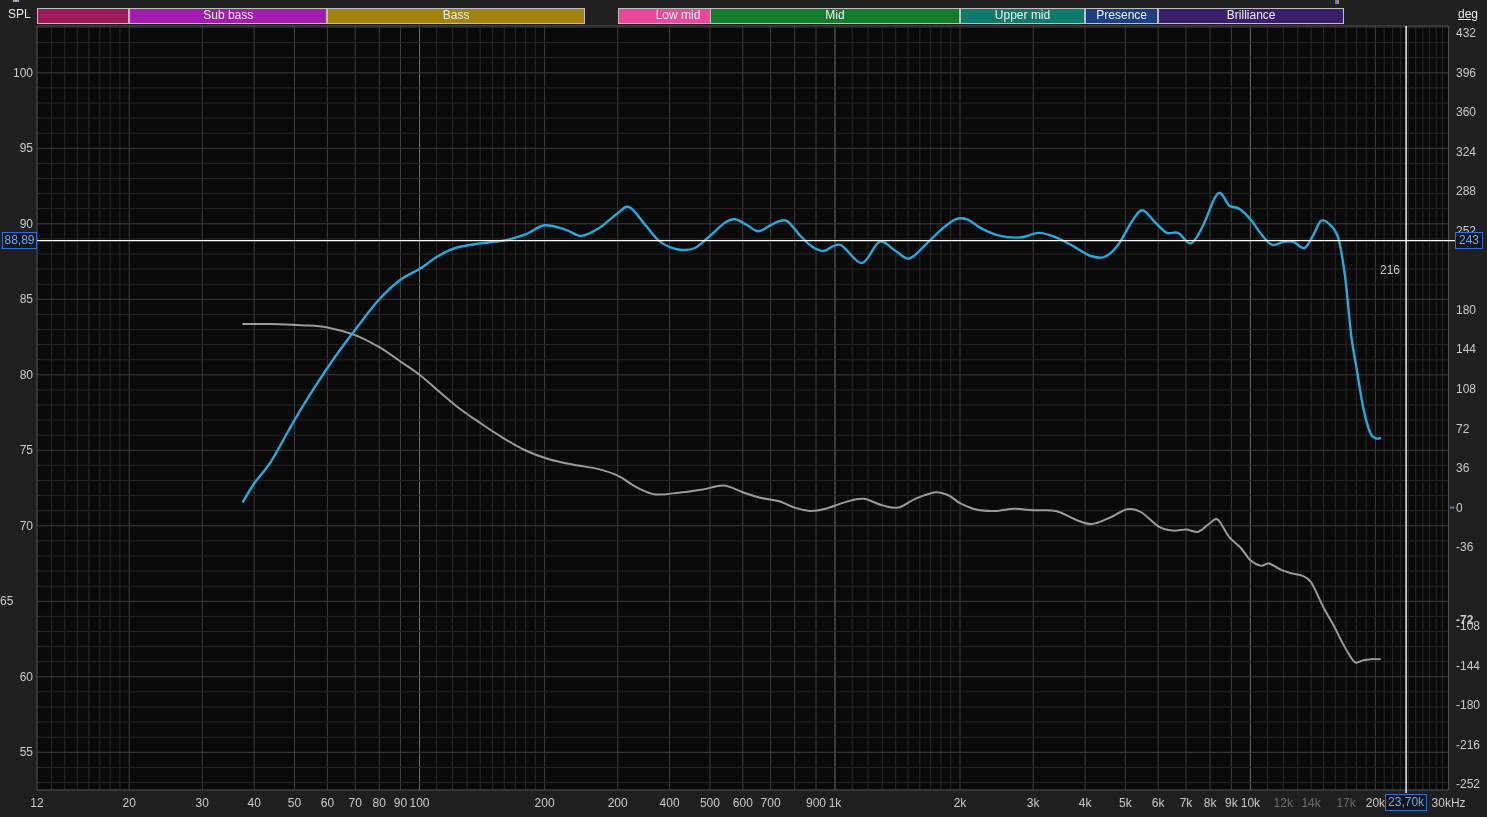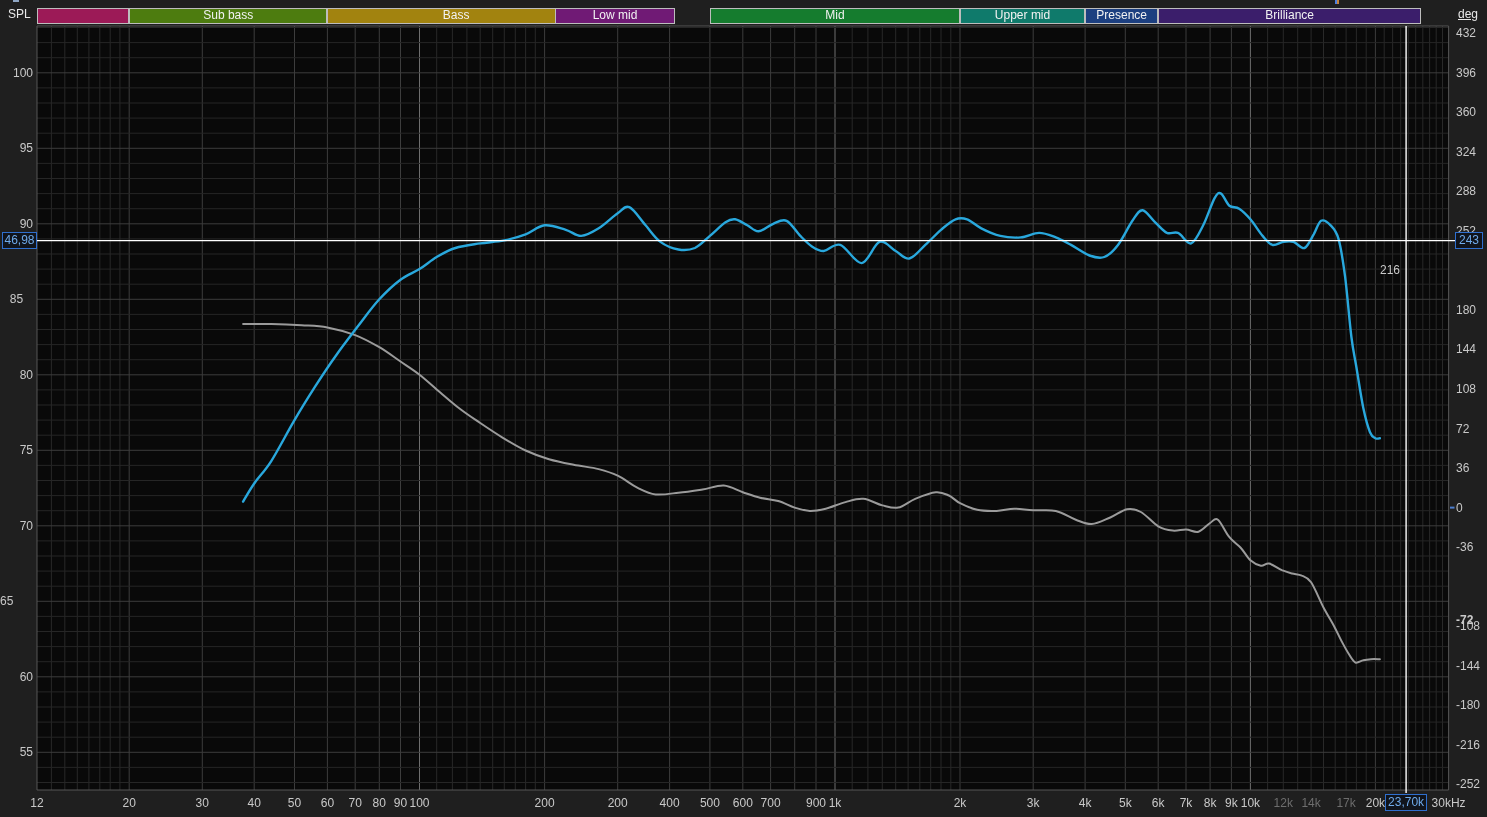--- a/index.html
+++ b/index.html
@@ -18,27 +18,27 @@
 </style>
 </head>
 <body>
 
 <div id="stage">
   <div class="corner-label" style="left:8px;top:7px;">SPL</div>
   <div class="corner-label" style="left:1458px;top:7px;text-decoration:underline;">deg</div>
 
   <div id="bands">
       <div class="band" style="left: 37px; width: 92.2px; background: rgb(156, 26, 87);"></div>
-      <div class="band" style="left: 129.2px; width: 198.2px; background: #4d7c0f;">Sub bass</div>
+      <div class="band" style="left: 129.2px; width: 198.2px; background: #a21caf;">Sub bass</div>
       <div class="band" style="left: 327.4px; width: 257.5px; background: rgb(162, 131, 15);">Bass</div>
-      <div class="band" style="left: 555px; width: 120px; background: #701a75;">Low mid</div>
+      <div class="band" style="left: 618px; width: 120px; background: #ec4899;">Low mid</div>
       <div class="band" style="left: 709.9px; width: 250.1px; background: rgb(21, 124, 46);">Mid</div>
       <div class="band" style="left: 960px; width: 125.1px; background: rgb(15, 122, 107);">Upper mid</div>
       <div class="band" style="left: 1085.1px; width: 73.2px; background: rgb(28, 63, 128);">Presence</div>
-      <div class="band" style="left: 1158.2px; width: 263px; background: rgb(59, 30, 107);">Brilliance</div>
+      <div class="band" style="left: 1158.2px; width: 186px; background: rgb(59, 30, 107);">Brilliance</div>
     </div>
 
   <svg id="plot" width="1487" height="817" viewBox="0 0 1487 817">
       <rect x="37" y="26" width="1411.6" height="764" fill="#090909"></rect>
       <line x1="51.4" y1="26.0" x2="51.4" y2="790.0" stroke="#292929" stroke-width="1"></line>
       <line x1="64.8" y1="26.0" x2="64.8" y2="790.0" stroke="#292929" stroke-width="1"></line>
       <line x1="77.3" y1="26.0" x2="77.3" y2="790.0" stroke="#292929" stroke-width="1"></line>
       <line x1="88.9" y1="26.0" x2="88.9" y2="790.0" stroke="#292929" stroke-width="1"></line>
       <line x1="99.8" y1="26.0" x2="99.8" y2="790.0" stroke="#292929" stroke-width="1"></line>
       <line x1="110.2" y1="26.0" x2="110.2" y2="790.0" stroke="#292929" stroke-width="1"></line>
@@ -166,21 +166,21 @@
       <path d="M243.1 324.1C247.8 324.1 261.7 323.9 271.4 324.1C281.2 324.3 292.2 324.7 301.6 325.2C310.9 325.8 318.4 325.8 327.4 327.4C336.3 329.1 346.5 331.8 355.2 335.1C363.8 338.4 371.7 342.8 379.3 347.2C386.8 351.6 393.8 356.9 400.5 361.5C407.2 366.1 413.0 369.5 419.5 374.7C426.1 379.8 433.3 386.6 440.0 392.2C446.7 397.9 453.1 403.6 459.8 408.7C466.5 413.8 473.2 418.2 480.2 423.0C487.3 427.8 494.5 432.7 502.1 437.3C509.6 441.9 517.8 446.8 525.6 450.5C533.4 454.1 541.0 456.9 549.0 459.2C557.1 461.6 565.4 463.1 573.7 464.7C582.0 466.4 591.4 467.3 598.7 469.1C606.1 471.0 611.3 472.6 617.7 475.7C624.2 478.8 631.3 484.7 637.7 487.8C644.0 490.9 648.8 493.6 655.6 494.4C662.4 495.2 670.6 493.6 678.4 492.7C686.3 491.9 695.0 490.6 702.5 489.5C710.1 488.3 717.1 485.2 723.8 485.6C730.5 486.1 736.8 490.2 742.8 492.2C748.8 494.2 754.1 496.2 760.0 497.7C765.9 499.2 772.4 499.3 778.2 501.0C784.0 502.6 789.4 505.9 794.7 507.6C800.0 509.2 804.7 510.7 809.8 510.9C815.0 511.1 819.8 510.1 825.7 508.7C831.6 507.2 839.2 503.7 845.5 502.1C851.7 500.4 857.2 498.2 863.3 498.8C869.4 499.3 876.5 503.9 882.3 505.4C888.1 506.8 892.7 508.7 898.2 507.6C903.7 506.5 908.9 501.4 915.2 498.8C921.5 496.2 930.3 492.7 935.9 492.2C941.5 491.7 944.8 493.7 948.9 495.5C952.9 497.3 955.3 500.8 960.0 503.2C964.7 505.6 971.1 508.5 977.2 509.8C983.3 511.1 990.5 511.1 996.6 510.9C1002.8 510.7 1008.1 508.8 1014.2 508.7C1020.3 508.6 1026.2 510.0 1033.2 510.3C1040.1 510.7 1048.6 509.3 1055.8 510.9C1062.9 512.4 1069.8 517.5 1075.8 519.7C1081.8 521.9 1086.0 524.4 1091.7 524.1C1097.5 523.7 1104.4 519.9 1110.3 517.5C1116.2 515.0 1122.0 510.1 1127.1 509.2C1132.2 508.3 1135.7 509.1 1140.9 512.0C1146.1 514.8 1152.9 523.1 1158.2 526.3C1163.5 529.4 1168.0 530.1 1172.7 530.6C1177.3 531.2 1181.7 529.4 1186.0 529.5C1190.3 529.7 1194.5 532.8 1198.5 531.7C1202.5 530.6 1206.9 525.0 1210.1 523.0C1213.4 520.9 1214.7 517.3 1217.9 519.7C1221.1 522.0 1225.5 532.5 1229.4 537.2C1233.2 542.0 1237.6 544.4 1241.1 548.2C1244.6 552.1 1247.1 557.4 1250.4 560.3C1253.7 563.2 1257.8 565.2 1260.9 565.8C1264.0 566.3 1265.7 562.9 1269.2 563.6C1272.7 564.3 1278.0 568.5 1281.8 570.2C1285.6 571.8 1288.7 572.6 1292.1 573.5C1295.4 574.4 1298.7 574.2 1301.8 575.7C1305.0 577.1 1307.5 577.0 1311.1 582.3C1314.7 587.6 1319.7 600.2 1323.5 607.5C1327.4 614.9 1331.0 620.5 1334.1 626.2C1337.1 631.9 1339.3 636.8 1341.8 641.6C1344.4 646.4 1347.0 651.3 1349.3 654.8C1351.5 658.3 1353.1 661.5 1355.4 662.5C1357.8 663.4 1360.7 660.8 1363.3 660.3C1365.9 659.7 1368.1 659.4 1370.9 659.2C1373.6 659.0 1378.4 659.2 1379.9 659.2" fill="none" stroke="#9b9b9b" stroke-width="2" stroke-linejoin="round" stroke-linecap="round"></path>
       <path d="M243.1 501.6C244.9 498.6 249.5 490.3 254.2 483.5C258.9 476.7 264.7 471.4 271.4 460.8C278.1 450.3 287.2 432.4 294.5 420.1C301.7 407.7 308.0 397.7 314.9 386.9C321.9 376.0 329.0 365.2 336.2 355.2C343.3 345.1 350.6 335.8 357.7 326.5C364.9 317.2 372.1 307.1 379.3 299.3C386.4 291.5 393.8 284.7 400.5 279.7C407.2 274.6 413.5 272.9 419.5 269.1C425.6 265.3 430.8 260.5 436.7 257.0C442.7 253.5 448.2 250.2 455.4 248.0C462.7 245.7 472.1 244.7 480.2 243.4C488.4 242.2 496.8 241.9 504.3 240.4C511.9 238.9 518.9 236.9 525.6 234.4C532.3 231.8 537.9 226.1 544.6 225.3C551.3 224.5 559.7 228.1 565.8 229.8C571.9 231.6 575.7 236.1 581.2 235.9C586.7 235.6 592.6 232.1 598.7 228.3C604.8 224.5 612.6 216.7 617.7 213.2C622.9 209.7 624.8 205.2 629.4 207.2C634.0 209.2 640.4 219.5 645.6 225.3C650.7 231.1 654.9 237.9 660.4 241.9C665.9 245.9 672.7 248.5 678.4 249.5C684.2 250.5 689.6 250.2 694.9 248.0C700.1 245.7 704.8 240.2 709.9 235.9C715.0 231.6 721.3 225.1 725.5 222.3C729.7 219.5 731.5 218.8 735.1 219.3C738.8 219.8 743.3 223.3 747.3 225.3C751.2 227.3 754.3 231.6 758.6 231.3C762.9 231.1 768.5 225.6 773.2 223.8C777.8 222.0 782.1 218.8 786.6 220.8C791.1 222.8 796.0 231.6 800.3 235.9C804.5 240.2 808.0 243.9 811.9 246.4C815.8 249.0 819.1 251.2 823.8 251.0C828.5 250.7 834.0 242.9 840.3 244.9C846.6 246.9 855.2 263.6 861.7 263.1C868.3 262.5 873.8 243.9 879.5 241.9C885.2 239.9 890.7 248.2 895.7 251.0C900.6 253.7 904.4 259.5 909.3 258.5C914.3 257.5 920.0 249.7 925.3 244.9C930.6 240.2 936.0 234.1 941.0 229.8C946.0 225.6 951.1 221.0 955.5 219.3C959.8 217.5 962.8 217.8 967.1 219.3C971.4 220.8 975.7 225.6 981.3 228.3C986.8 231.1 993.7 234.4 1000.3 235.9C1006.9 237.4 1014.3 237.9 1020.7 237.4C1027.2 236.9 1033.2 232.9 1039.1 232.9C1044.9 232.9 1050.4 235.4 1055.8 237.4C1061.1 239.4 1065.4 241.9 1071.0 244.9C1076.6 248.0 1084.0 253.5 1089.5 255.5C1095.1 257.5 1099.6 258.8 1104.3 257.0C1109.0 255.3 1113.3 251.0 1118.0 244.9C1122.7 238.9 1128.3 226.6 1132.4 220.8C1136.5 215.0 1138.7 210.0 1142.5 210.2C1146.3 210.5 1151.1 218.5 1155.2 222.3C1159.3 226.1 1163.2 231.1 1167.0 232.9C1170.9 234.6 1174.1 231.1 1178.1 232.9C1182.2 234.6 1186.9 244.7 1191.1 243.4C1195.3 242.2 1199.3 232.9 1203.2 225.3C1207.1 217.8 1211.6 203.4 1214.6 198.1C1217.6 192.8 1218.6 192.3 1221.1 193.6C1223.5 194.9 1226.3 203.2 1229.4 205.7C1232.4 208.2 1235.7 206.4 1239.2 208.7C1242.7 211.0 1246.5 214.7 1250.4 219.3C1254.3 223.8 1258.9 231.6 1262.6 235.9C1266.3 240.2 1269.0 243.9 1272.4 244.9C1275.9 245.9 1279.8 242.4 1283.3 241.9C1286.8 241.4 1290.0 240.9 1293.5 241.9C1297.1 242.9 1301.2 249.2 1304.5 248.0C1307.9 246.7 1310.9 238.9 1313.7 234.4C1316.4 229.8 1318.3 222.3 1321.1 220.8C1323.9 219.3 1327.7 222.3 1330.6 225.3C1333.5 228.3 1336.1 230.3 1338.5 238.9C1340.9 247.4 1342.9 260.3 1345.1 276.6C1347.2 293.0 1349.5 321.9 1351.4 337.0C1353.3 352.1 1354.4 355.4 1356.4 367.2C1358.4 379.1 1361.1 397.2 1363.3 408.0C1365.6 418.8 1367.9 427.1 1370.0 432.2C1372.0 437.2 1373.8 437.2 1375.4 438.2C1377.1 439.2 1379.2 438.2 1379.9 438.2" fill="none" stroke="#29a8dd" stroke-width="2.4" stroke-linejoin="round" stroke-linecap="round"></path>
       <line x1="36.0" y1="240.6" x2="1456.0" y2="240.6" stroke="#ffffff" stroke-width="1.4"></line>
       <line x1="1406.1" y1="26.0" x2="1406.1" y2="793.0" stroke="#ffffff" stroke-width="1.4"></line>
     </svg>
 
   <div id="left-axis">
       <div class="axis-label" style="left: 0px; width: 33px; text-align: right; top: 64.8px;">100</div>
       <div class="axis-label" style="left: 0px; width: 33px; text-align: right; top: 140.3px;">95</div>
       <div class="axis-label" style="left: 0px; width: 33px; text-align: right; top: 215.8px;">90</div>
-      <div class="axis-label" style="left: 0px; width: 33px; text-align: center; top: 291.3px;">85</div>
+      <div class="axis-label" style="left: 0px; width: 33px; text-align: right; top: 291.3px;">85</div>
       <div class="axis-label" style="left: 0px; width: 33px; text-align: right; top: 366.8px;">80</div>
       <div class="axis-label" style="left: 0px; width: 33px; text-align: right; top: 442.3px;">75</div>
       <div class="axis-label" style="left: 0px; width: 33px; text-align: right; top: 517.8px;">70</div>
       <div class="axis-label" style="left: 0px; width: 33px; text-align: left; top: 593.3px;">65</div>
       <div class="axis-label" style="left: 0px; width: 33px; text-align: right; top: 668.8px;">60</div>
       <div class="axis-label" style="left: 0px; width: 33px; text-align: right; top: 744.3px;">55</div>
     </div>
   <div id="right-axis">
       <div class="axis-label" style="left: 1456px; top: 25px;">432</div>
       <div class="axis-label" style="left: 1456px; top: 64.6px;">396</div>
@@ -231,21 +231,21 @@
       <div class="axis-label" style="left: 1210.1px; top: 795px; transform: translateX(-50%);">8k</div>
       <div class="axis-label" style="left: 1231.4px; top: 795px; transform: translateX(-50%);">9k</div>
       <div class="axis-label" style="left: 1250.4px; top: 795px; transform: translateX(-50%);">10k</div>
       <div class="axis-label dim" style="left: 1283.3px; top: 795px; transform: translateX(-50%);">12k</div>
       <div class="axis-label dim" style="left: 1311.1px; top: 795px; transform: translateX(-50%);">14k</div>
       <div class="axis-label dim" style="left: 1346.1px; top: 795px; transform: translateX(-50%);">17k</div>
       <div class="axis-label" style="left: 1375.4px; top: 795px; transform: translateX(-50%);">20k</div>
       <div class="axis-label" style="left: 1448.6px; top: 795px; transform: translateX(-50%);">30kHz</div>
     </div>
 
-  <div class="cursor-box" id="cursor-spl" style="left: 2px; top: 231.6px; width: 35px; height: 17px;">46,98</div>
+  <div class="cursor-box" id="cursor-spl" style="left: 2px; top: 231.6px; width: 35px; height: 17px;">88,89</div>
   <div class="cursor-box" id="cursor-deg" style="left: 1455px; top: 231.6px; width: 28px; height: 17px;">243</div>
   <div class="cursor-box" id="cursor-freq" style="left: 1385.1px; top: 794px; width: 42px; height: 17px;">23,70k</div>
 
   <div id="artifacts">
       <div class="artifact" style="left: 13px; top: 0px; width: 6px; height: 2px; background: rgb(143, 166, 196);"></div>
       <div class="artifact" style="left: 1335px; top: 0px; width: 2px; height: 4px; background: rgb(77, 127, 224);"></div>
       <div class="artifact" style="left: 1337px; top: 0px; width: 2px; height: 4px; background: rgb(199, 129, 54);"></div>
     </div>
 </div>
 

